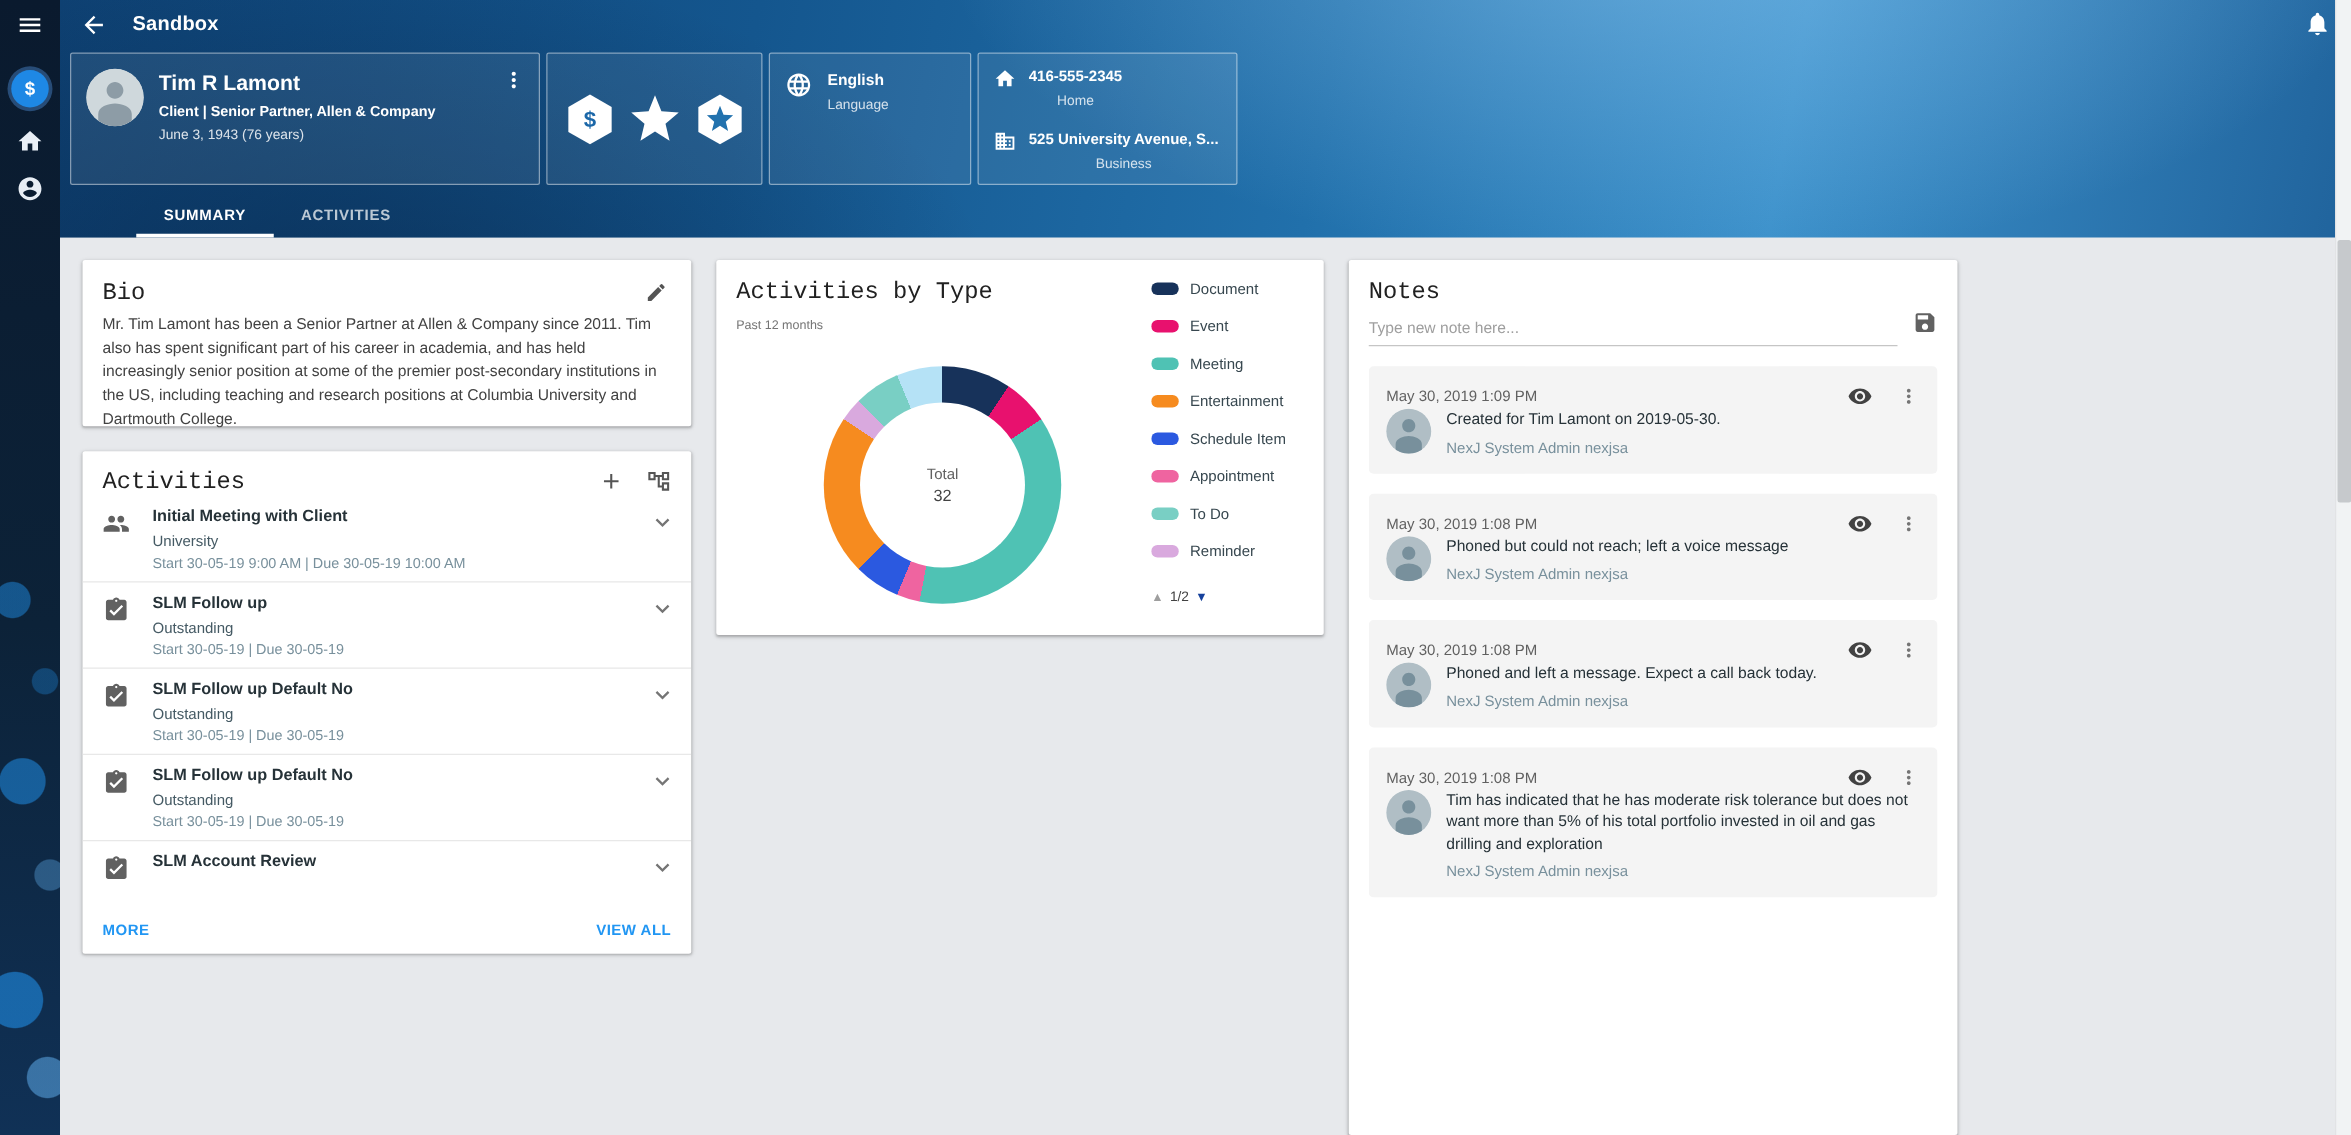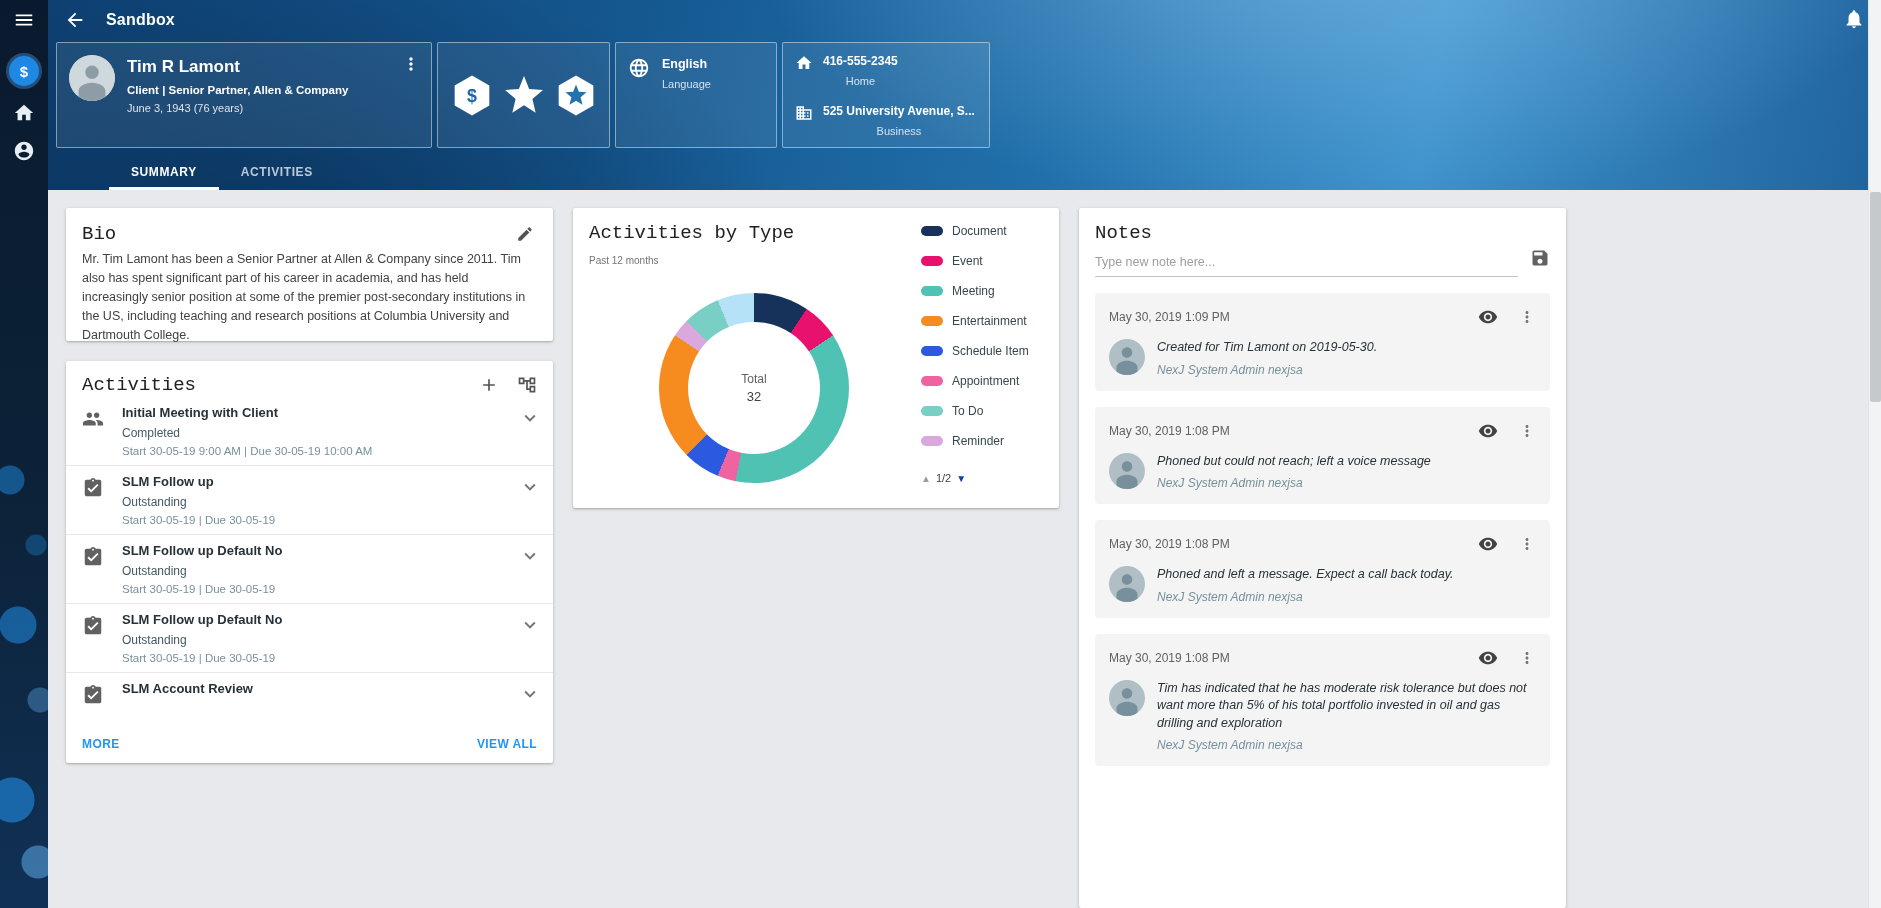--- a/index.html
+++ b/index.html
@@ -132,21 +132,21 @@
                 color:#212121; background:transparent; outline:none; font-family:inherit; }
   .note-input::placeholder { color:#9e9e9e; }
   .save-btn { color:#616161; width:20px; height:20px; background:none; border:none; margin-bottom:4px; }
   .notes-list { overflow:hidden; }
   .note { background:#f4f4f4; border-radius:4px; padding:14px; margin-top:16px; }
   .note-head { display:flex; justify-content:space-between; align-items:center; }
   .note-date { font-size:12px; color:#616161; }
   .note-actions { display:flex; gap:20px; align-items:center; }
   .eye-btn { width:20px; height:20px; color:#424242; background:none; border:none; }
   .nkebab-btn { width:18px; height:18px; color:#757575; background:none; border:none; }
-  .note-body { display:flex; gap:12px; margin-top:12px;font-style:italic; }
+  .note-body { display:flex; gap:12px; margin-top:0; }
   .note-text { font-size:12.5px; color:#263238; line-height:1.4; }
   .note-author { font-size:12px; color:#78909c; margin-top:6px; }
 
   
   .vscroll { position:absolute; top:0; right:0; width:13px; height:100%; background:#f1f3f4;
              border-left:1px solid #e2e3e5; z-index:10; }
   .vthumb { position:absolute; top:192px; left:1px; width:11px; height:210px; background:#c6c9cc; border-radius:2px; }
 </style>
 </head>
 <body>
@@ -307,21 +307,21 @@
           <div class="act-list">
   <div class="act-item" data-icon="people">
     <span class="act-icon">
       <svg class="icon-people" viewBox="0 0 24 24">
                     <path d="M16 11c1.66 0 2.99-1.34 2.99-3S17.66 5 16 5c-1.66 0-3 1.34-3 3s1.34 3 3 3zm-8 0c1.66 0 2.99-1.34 2.99-3S9.66 5 8 5C6.34 5 5 6.34 5 8s1.34 3 3 3zm0 2c-2.33 0-7 1.17-7 3.5V19h14v-2.5c0-2.33-4.67-3.5-7-3.5zm8 0c-.29 0-.62.02-.97.05 1.16.84 1.97 1.97 1.97 3.45V19h6v-2.5c0-2.33-4.67-3.5-7-3.5z"></path>
                   </svg>
 
     </span>
     <span class="act-body">
       <span class="act-title" style="display:block">Initial Meeting with Client</span>
-      <span class="act-status" style="display:block">Completed</span>
+      <span class="act-status" style="display:block">University</span>
       <span class="act-dates" style="display:block">Start 30-05-19 9:00 AM | Due 30-05-19 10:00 AM</span>
     </span>
     <button class="chev">
       <svg width="22" height="22" viewBox="0 0 24 24">
                     <path d="M16.59 8.59 12 13.17 7.41 8.59 6 10l6 6 6-6z"></path>
                   </svg>
     </button>
   </div>
 
   <div class="act-item" data-icon="task">

